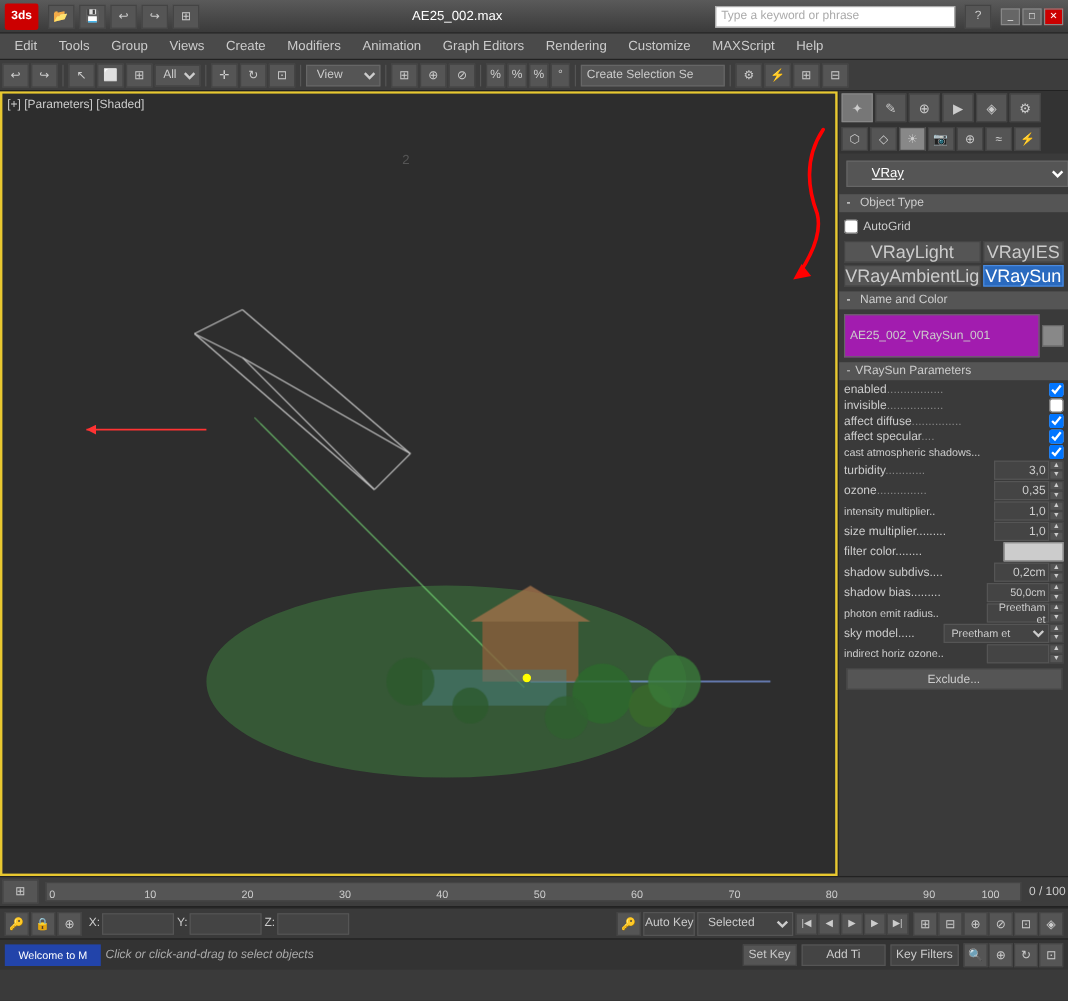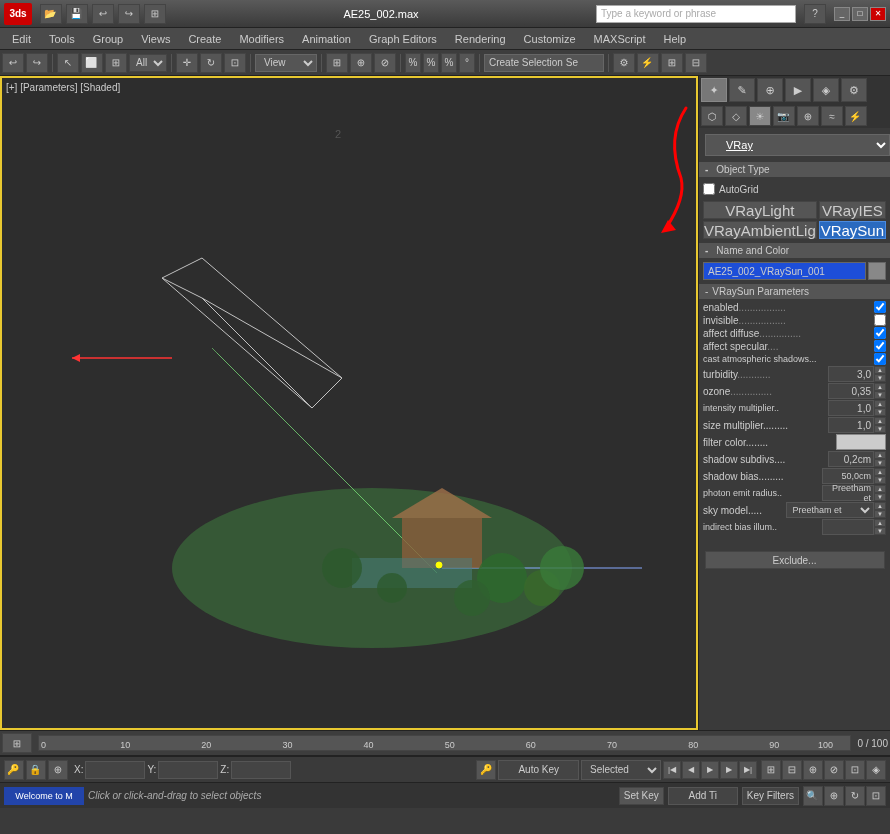--- a/index.html
+++ b/index.html
@@ -68,46 +68,46 @@
     .autogrid-row { display: flex; align-items: center; gap: 4px; padding: 2px 0; }
     .cb-label { font-size: 10px; color: #ccc; }
     input[type=checkbox] { width: 12px; height: 12px; }
     .btn-grid { display: grid; grid-template-columns: 1fr 1fr; gap: 2px; margin-top: 4px; }
     .type-btn { height: 18px; background: #555; border: 1px solid #444; color: #ccc; font-size: 15px; cursor: pointer; text-align: center; }
     .type-btn.active { background: #2a6abf; border-color: #4a8adf; color: #fff; }
 
     
     #name-color-section { padding: 4px; }
     .name-input-row { display: flex; align-items: center; gap: 2px; }
-    .name-input { flex: 1; height: 18px; background: #1d4ed8; border: 1px solid #666; color: #ccc; font-size: 10px; padding: 0 4px; }
+    .name-input { flex: 1; height: 36px; background: #a21caf; border: 1px solid #666; color: #ccc; font-size: 10px; padding: 0 4px; }
     .color-swatch { width: 18px; height: 18px; background: #888; border: 1px solid #666; cursor: pointer; }
 
     
     #params-section { padding: 4px; }
     .param-row { display: flex; align-items: center; margin-bottom: 1px; }
     .param-label { flex: 1; color: #ccc; font-size: 10px; white-space: nowrap; overflow: hidden; }
     .param-value { width: 46px; height: 16px; background: #444; border: 1px solid #555; color: #ccc; font-size: 10px; text-align: right; padding: 0 2px; display: flex; align-items: center; justify-content: flex-end; }
     .param-spinner { display: flex; flex-direction: column; width: 12px; }
     .spin-btn { height: 8px; width: 12px; background: #555; border: 1px solid #444; font-size: 6px; color: #ccc; cursor: pointer; display: flex; align-items: center; justify-content: center; }
     .param-check { width: 12px; height: 12px; margin: 0; }
     .param-dropdown { height: 16px; background: #444; border: 1px solid #555; color: #ccc; font-size: 10px; flex: 1; padding: 0 2px; }
     .color-block { width: 46px; height: 16px; background: #ccc; border: 1px solid #666; cursor: pointer; }
 
     
-    .exclude-btn { width: 180px; height: 18px; background: #555; border: 1px solid #444; color: #ccc; font-size: 10px; cursor: pointer; margin: 16px auto; display: block; }
+    .exclude-btn { width: 180px; height: 18px; background: #555; border: 1px solid #444; color: #ccc; font-size: 10px; cursor: pointer; margin: 4px auto; display: block; }
 
     
     #toolbar2 { height: 26px; background: #3d3d3d; display: flex; align-items: center; border-bottom: 1px solid #222; padding: 0 2px; gap: 2px; }
 
     
     #statusbar { height: 26px; background: #3a3a3a; display: flex; align-items: center; border-top: 1px solid #222; padding: 0 4px; gap: 4px; }
     .status-btn { height: 20px; width: 20px; background: #555; border: 1px solid #444; display: flex; align-items: center; justify-content: center; cursor: pointer; color: #ccc; font-size: 10px; }
     .coord-label { color: #ccc; font-size: 10px; }
     .coord-input { width: 60px; height: 18px; background: #444; border: 1px solid #555; color: #ccc; font-size: 10px; padding: 0 2px; }
-    .autokey-btn { height: 20px; background: #444; border: 1px solid #555; color: #ccc; font-size: 10px; padding: 0 19px; cursor: pointer; }
+    .autokey-btn { height: 20px; background: #444; border: 1px solid #555; color: #ccc; font-size: 10px; padding: 0 0; cursor: pointer; }
     .selected-dropdown { height: 20px; background: #444; border: 1px solid #555; color: #ccc; font-size: 10px; padding: 0 4px; }
 
     
     #infobar { height: 26px; background: #333; display: flex; align-items: center; padding: 0 4px; border-top: 1px solid #222; }
     #infobar span { color: #aaa; font-size: 10px; }
     .play-btn { width: 18px; height: 18px; background: #555; border: 1px solid #444; display: flex; align-items: center; justify-content: center; cursor: pointer; color: #ccc; font-size: 8px; }
 
     
     #content-area { display: flex; flex-direction: column; flex: 1; overflow: hidden; }
     #viewport-container { flex: 1; display: flex; overflow: hidden; }
@@ -421,21 +421,21 @@
             <option>CIE Clear</option>
             <option>CIE Overcast</option>
           </select>
           <div class="param-spinner">
             <div class="spin-btn">▲</div>
             <div class="spin-btn">▼</div>
           </div>
         </div>
 
         <div class="param-row">
-          <span class="param-label" style="font-size:9px;">indirect bias illum..</span>
+          <span class="param-label" style="font-size:9px;">indirect horiz ozone..</span>
           <div class="param-value" style="width:52px;font-size:9px;"></div>
           <div class="param-spinner">
             <div class="spin-btn">▲</div>
             <div class="spin-btn">▼</div>
           </div>
         </div>
 
         <div style="text-align:center;margin:4px 0;">
           <button class="exclude-btn">Exclude...</button>
         </div>

